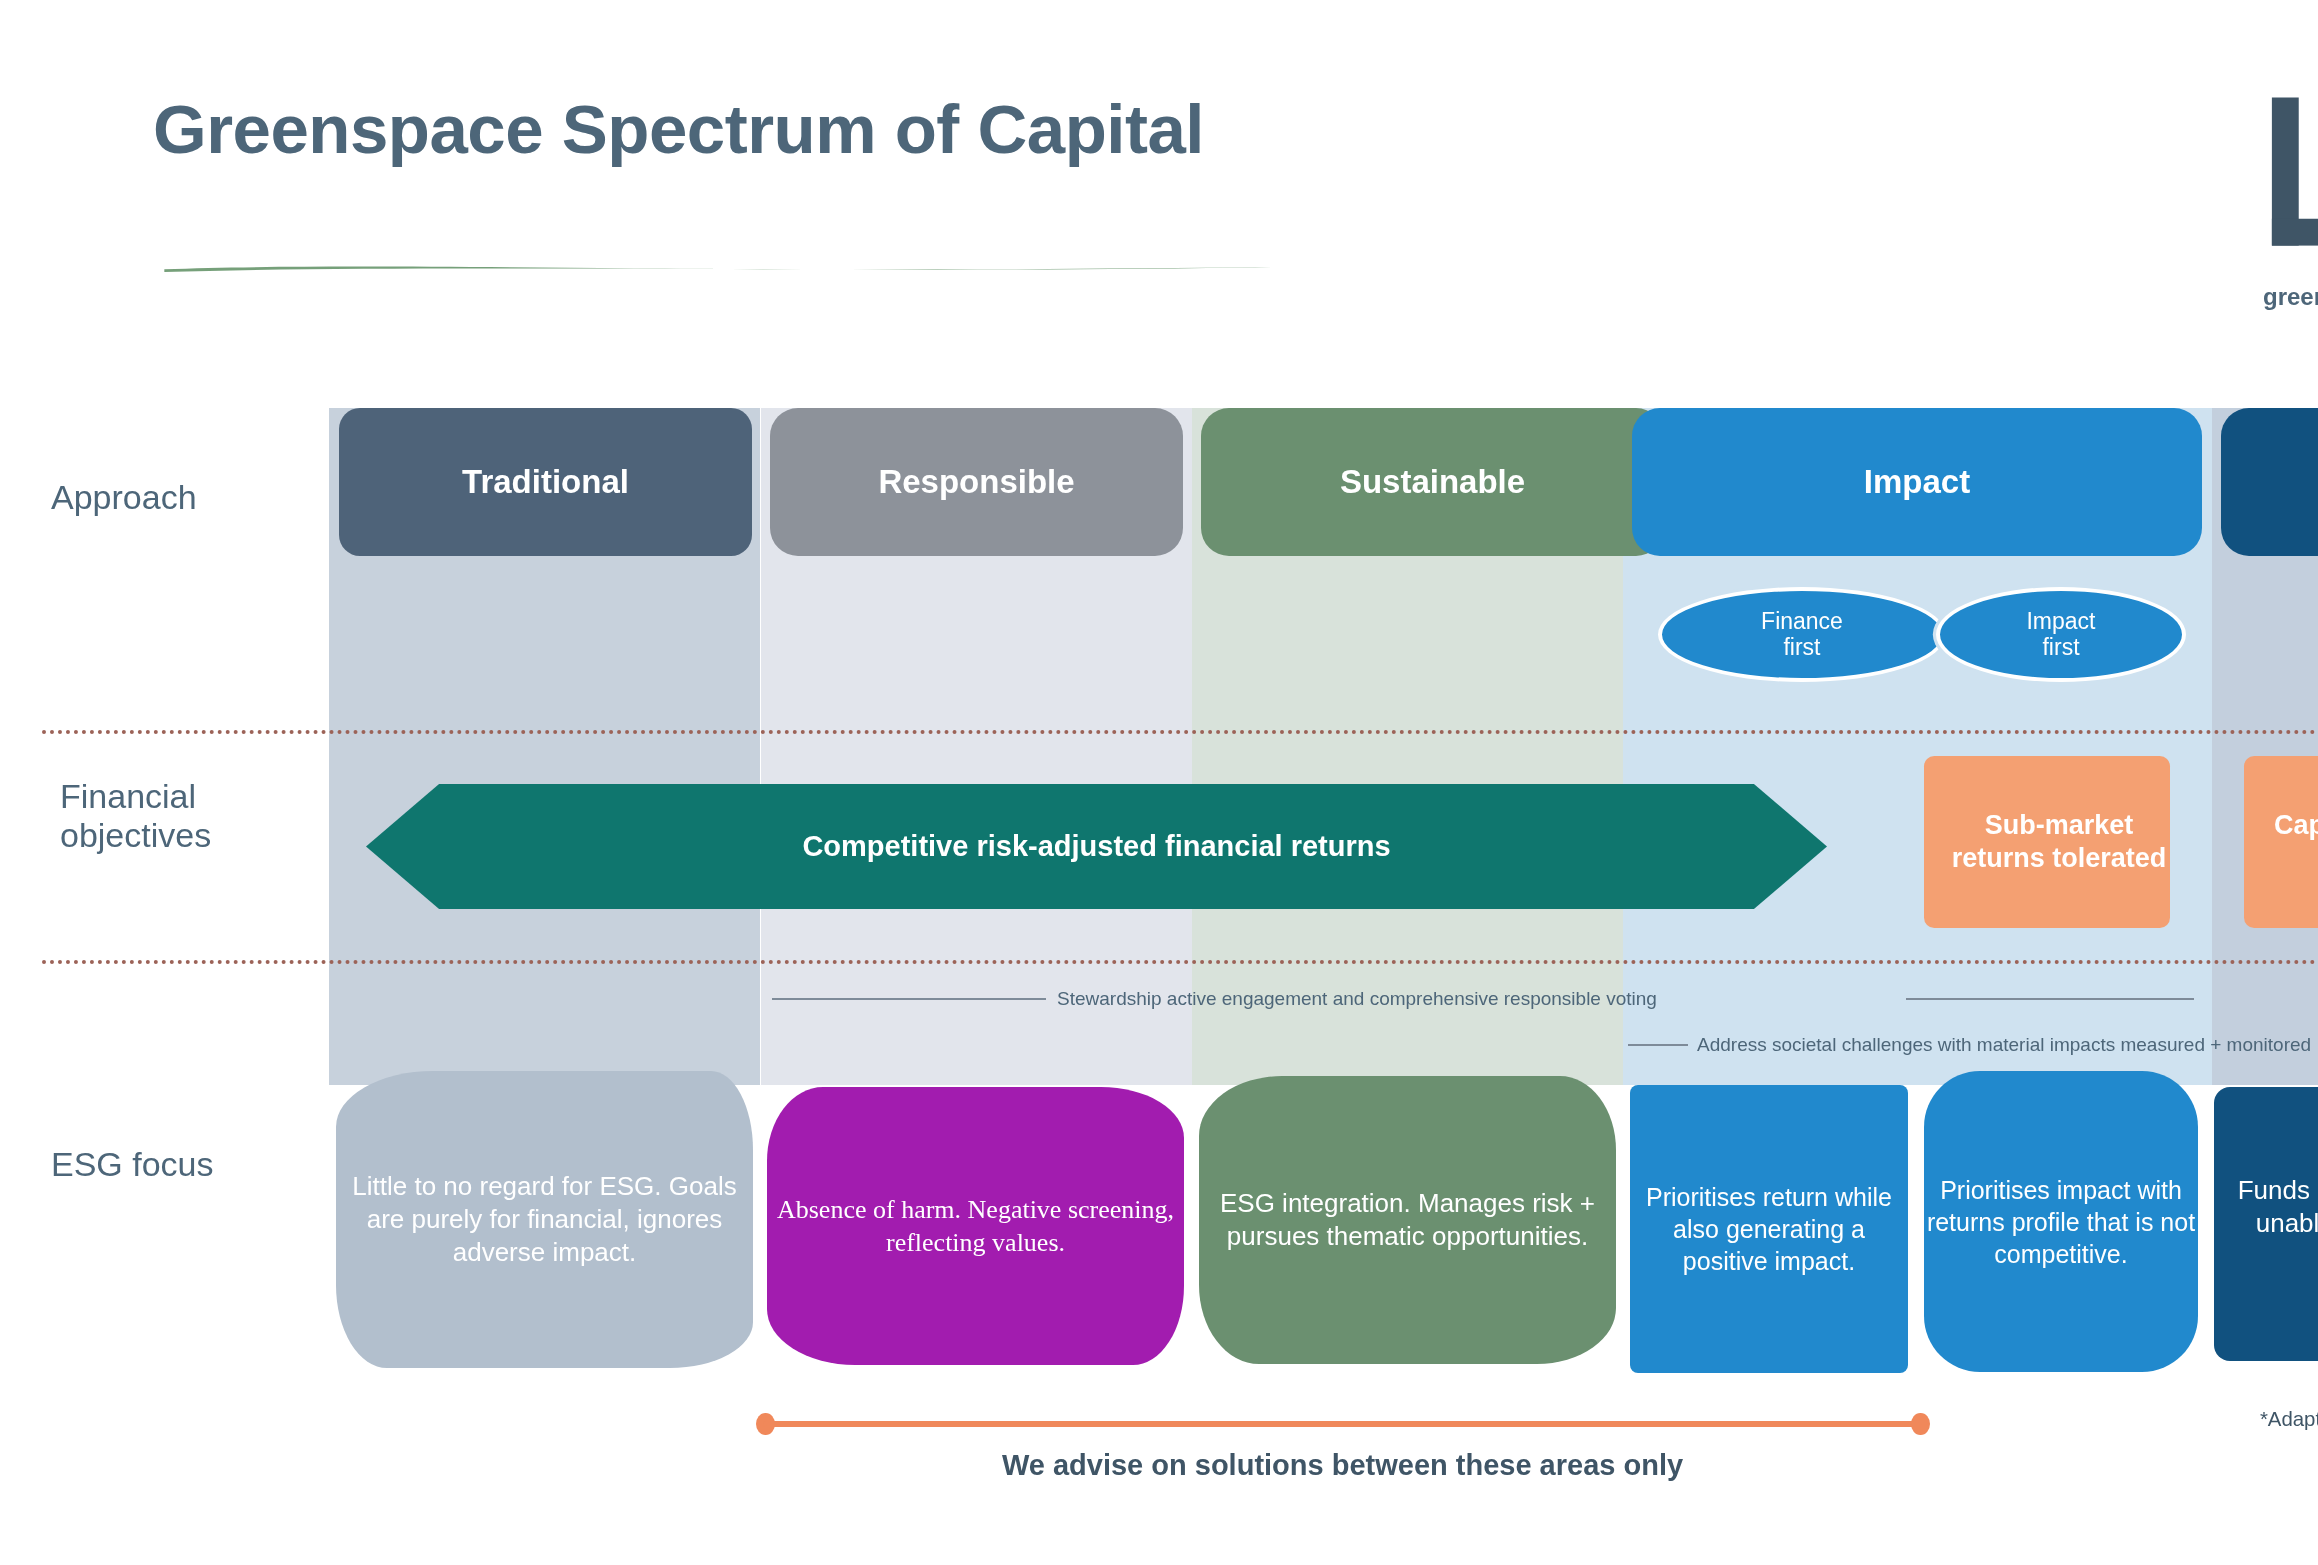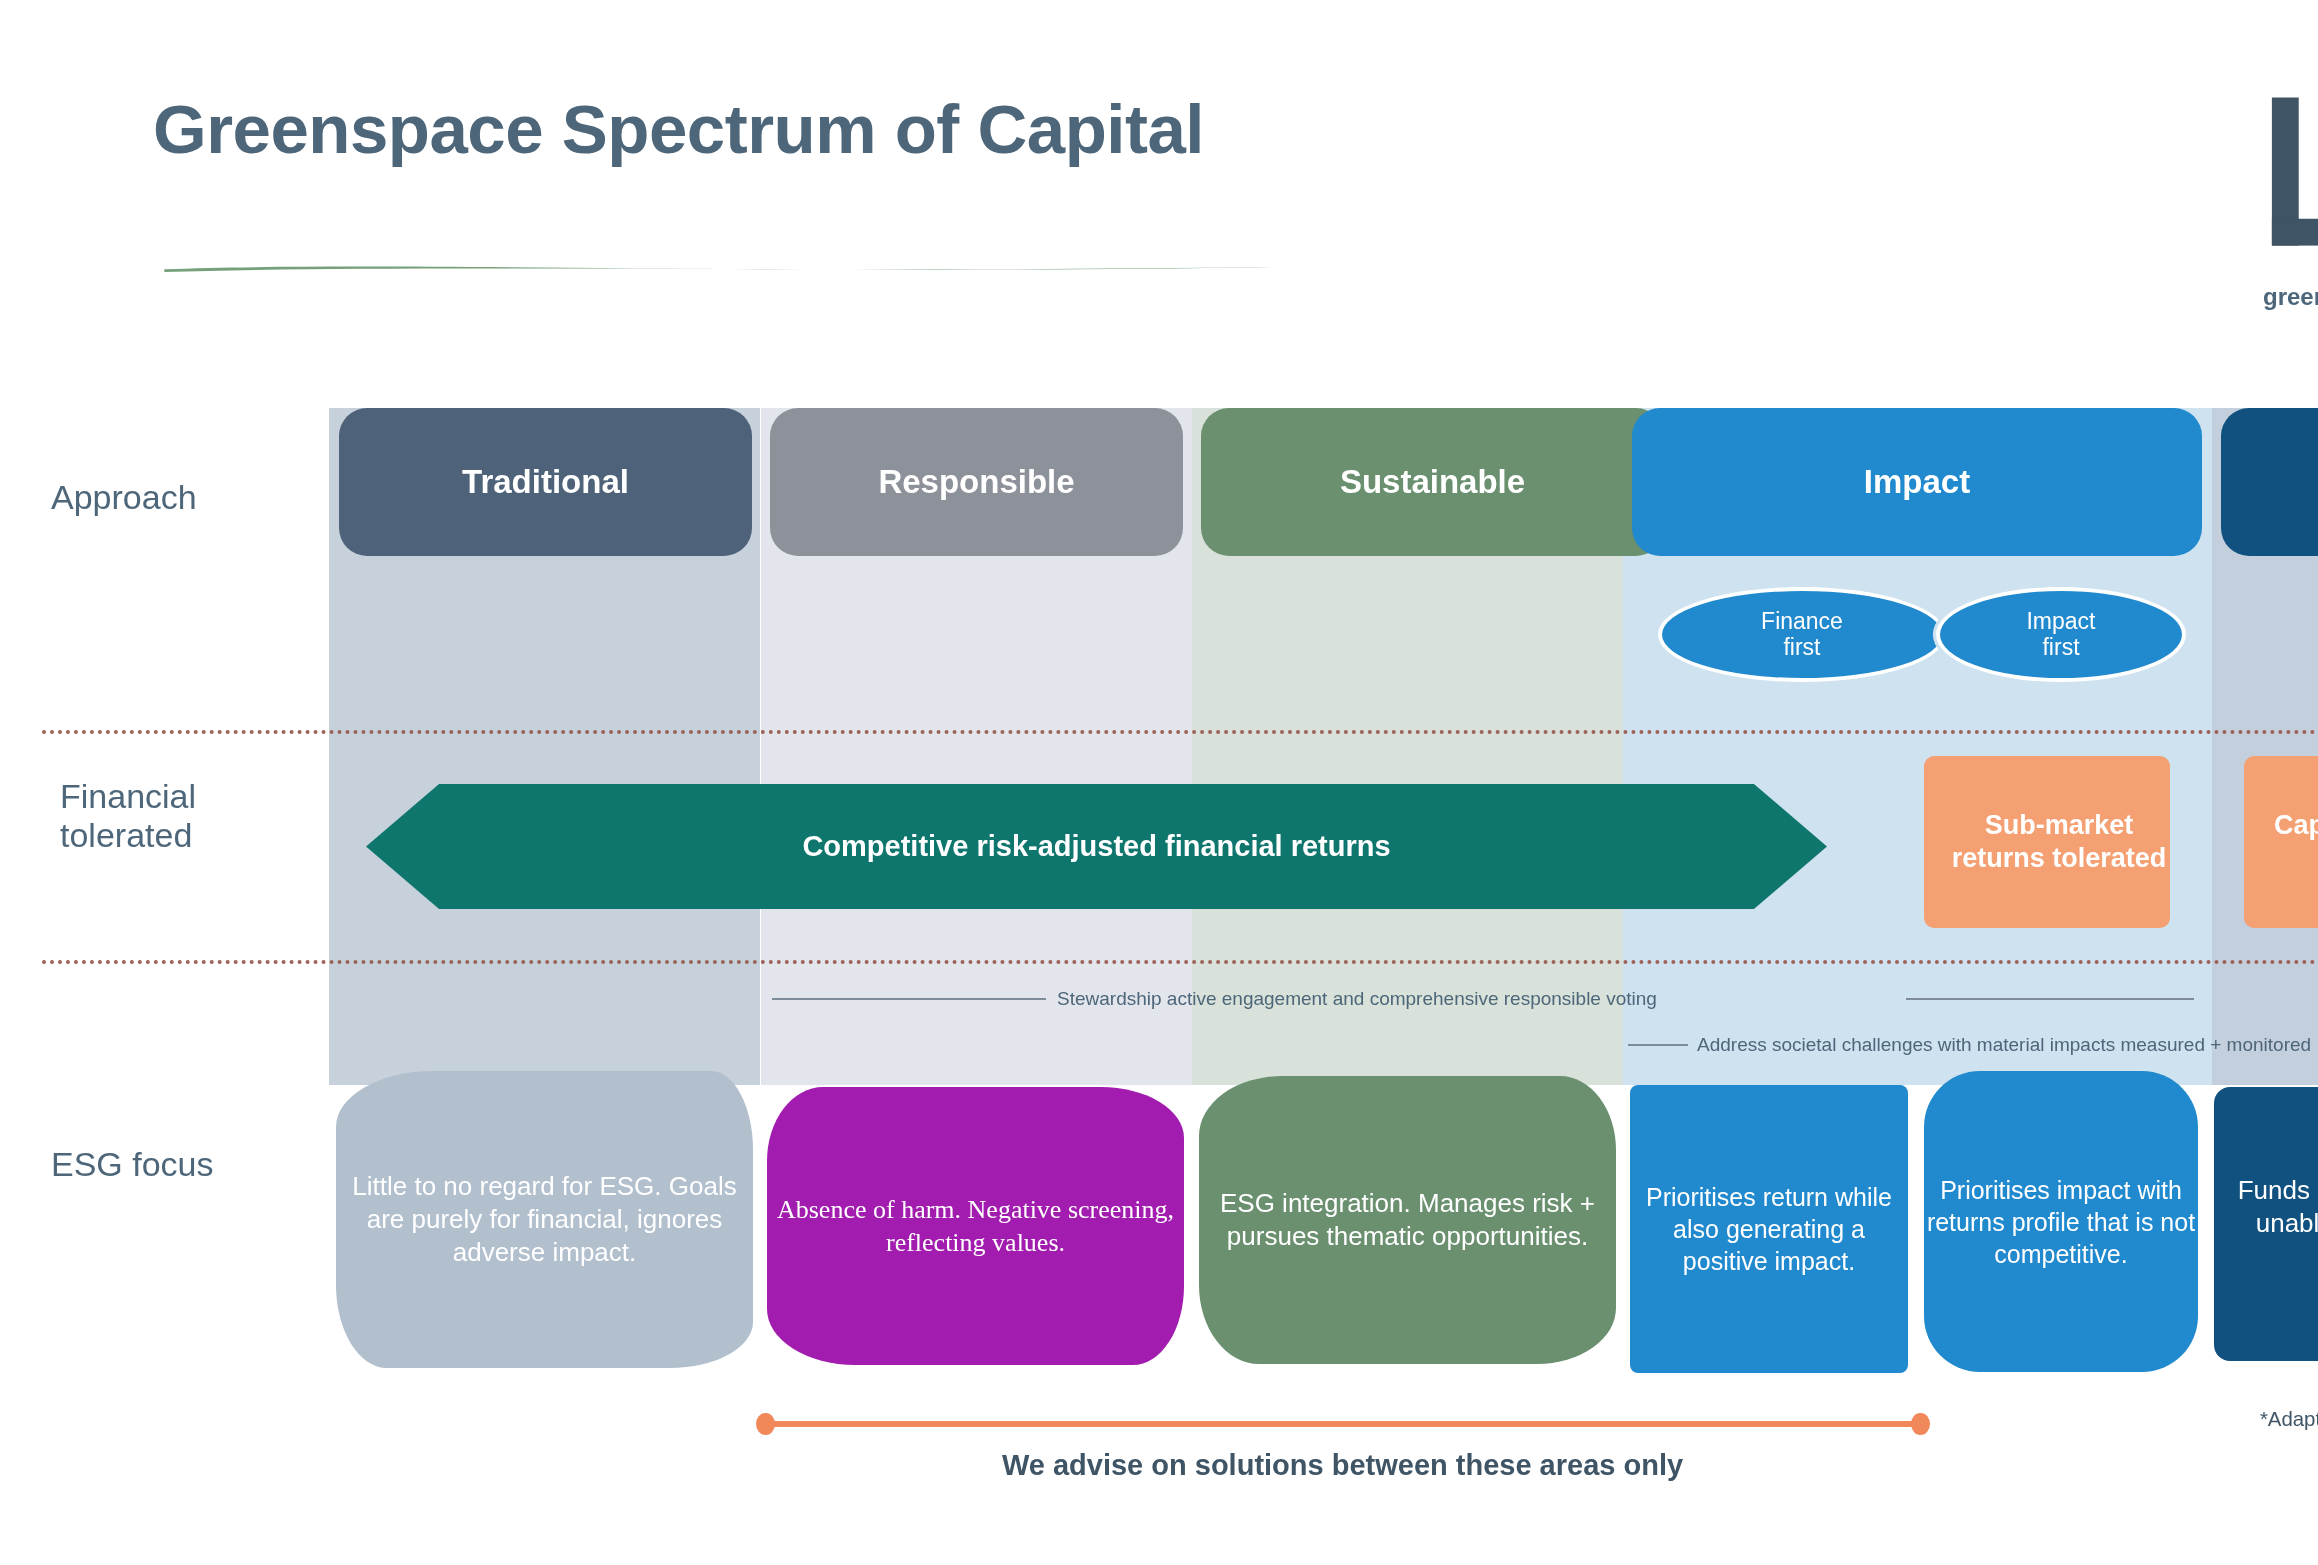--- a/index.html
+++ b/index.html
@@ -43,21 +43,21 @@
   #band4 { left:1623px; width:589px; background:#cfe2f0; }
   #band5 { left:2212px; width:417px;  background:#c3cfdd; }
 
   
   .pill {
     position:absolute; top:408px; height:148px;
     border-radius:28px;
     display:flex; align-items:center; justify-content:center;
     color:#ffffff; font-size:33px; font-weight:bold;
   }
-  #pill-traditional  { left:339px;  width:413px;  background:#4e6379; }
+  #pill-traditional  { left:339px;  width:413px;  background:#4e6379;border-radius:21px; }
   #pill-responsible  { left:770px; width:413px;  background:#8d929a; }
   #pill-sustainable  { left:1201px; width:463px;  background:#6b9070; }
   #pill-impact       { left:1632px; width:570px; background:#2189cd; }
   #pill-philanthropy { left:2221px; width:399px;  background:#11517f; }
 
   
   .oval {
     position:absolute; top:587px; height:95px;
     background:#2189cd; color:#fff;
     border:4.2px solid #ffffff;
@@ -178,21 +178,21 @@
   <rect x="30" y="20" width="58" height="320" fill="#3f5566"></rect>
   <rect x="30" y="282" width="250" height="58" fill="#3f5566"></rect>
   <path d="M300 30 C 180 70, 120 190, 150 300 C 270 280, 330 160, 300 30 Z" fill="#5e9e63"></path>
   <path d="M300 30 C 230 140, 180 230, 150 300" stroke="#ffffff" stroke-width="10" fill="none"></path>
 </svg>
 <div id="gs-word">greenspace</div>
 
 <div class="row-label" id="label-approach">Approach</div>
 <div class="row-label" id="label-financial">
   <div>Financial</div>
-  <div>tolerated</div>
+  <div>objectives</div>
 </div>
 <div class="row-label" id="label-esg">ESG focus</div>
 
 <div class="band" id="band1"></div>
 <div class="band" id="band2"></div>
 <div class="band" id="band3"></div>
 <div class="band" id="band4"></div>
 <div class="band" id="band5"></div>
 
 <div class="pill" id="pill-traditional">Traditional</div>

